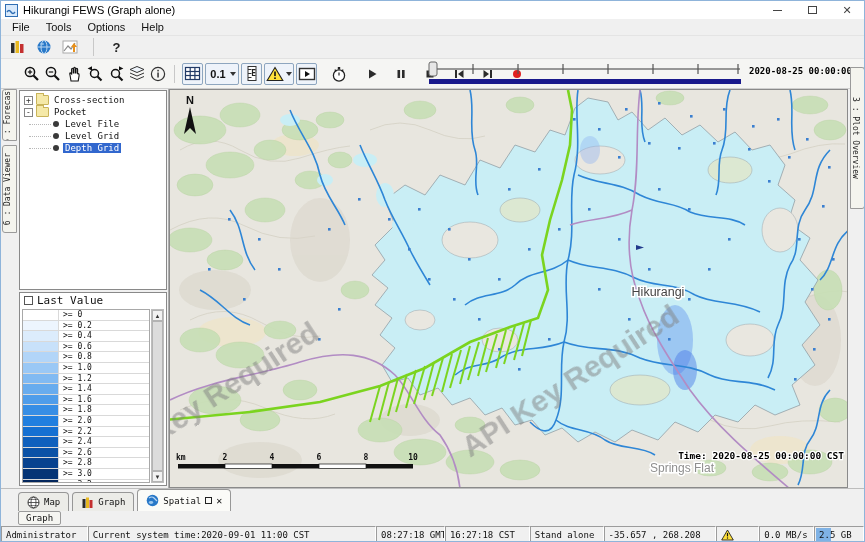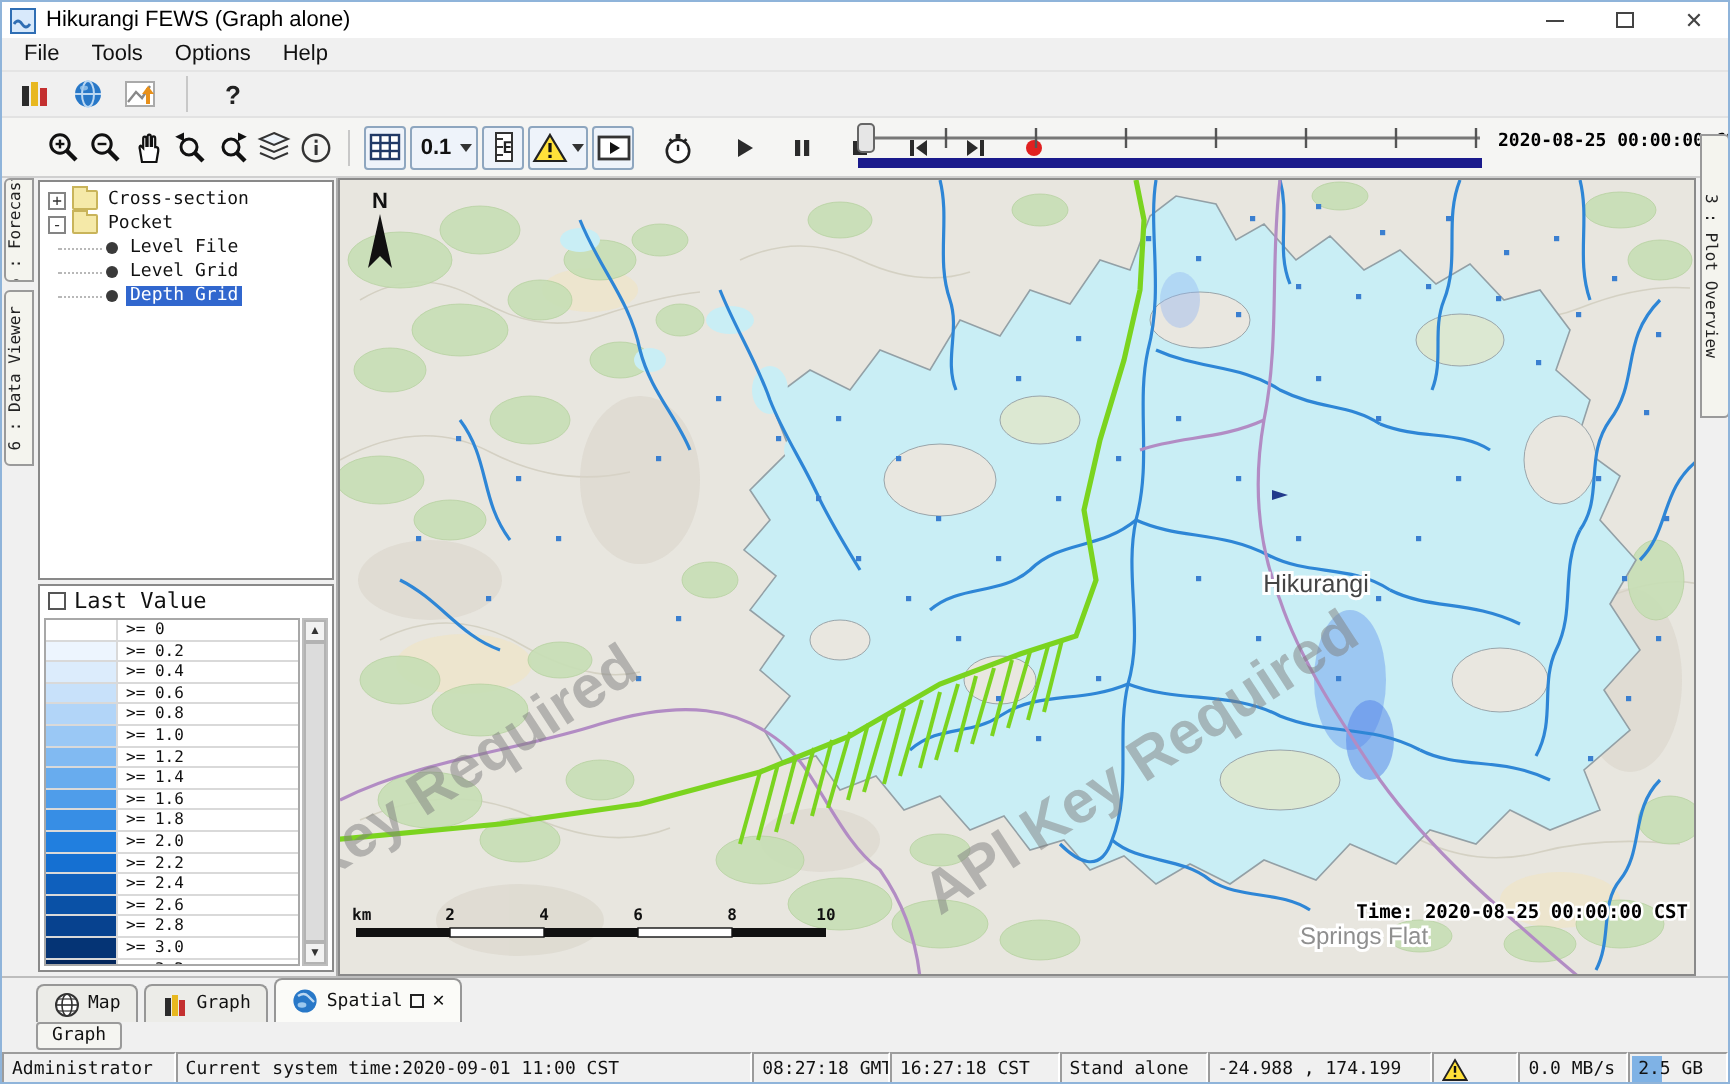--- a/index.html
+++ b/index.html
@@ -713,21 +713,21 @@
   <div class="logsrow">
     <div class="logs-btn">Graph</div>
   </div>
 
   <div class="statusbar">
     <div class="scell" style="width:87px">Administrator</div>
     <div class="scell" style="width:289px">Current system time:2020-09-01 11:00 CST</div>
     <div class="scell" style="width:69px">08:27:18 GMT</div>
     <div class="scell" style="width:85px">16:27:18 CST</div>
     <div class="scell" style="width:74px">Stand alone</div>
-    <div class="scell" style="width:113px">-24.988 , 174.199</div>
+    <div class="scell" style="width:113px">-35.657 , 268.208</div>
     <div class="scell" style="width:43px;justify-content:flex-start">
       <svg width="13" height="12">
           <path d="M6.5 1 L12.3 11 H0.7 Z" fill="#ffe13a" stroke="#222" stroke-width="0.9"></path>
           <rect x="5.9" y="4" width="1.2" height="3.4" fill="#111"></rect>
           <rect x="5.9" y="8.4" width="1.2" height="1.2" fill="#111"></rect>
         </svg>
     </div>
     <div class="scell" style="width:55px">0.0 MB/s</div>
     <div class="scell" style="width:50px">
       <div class="memfill"></div>

